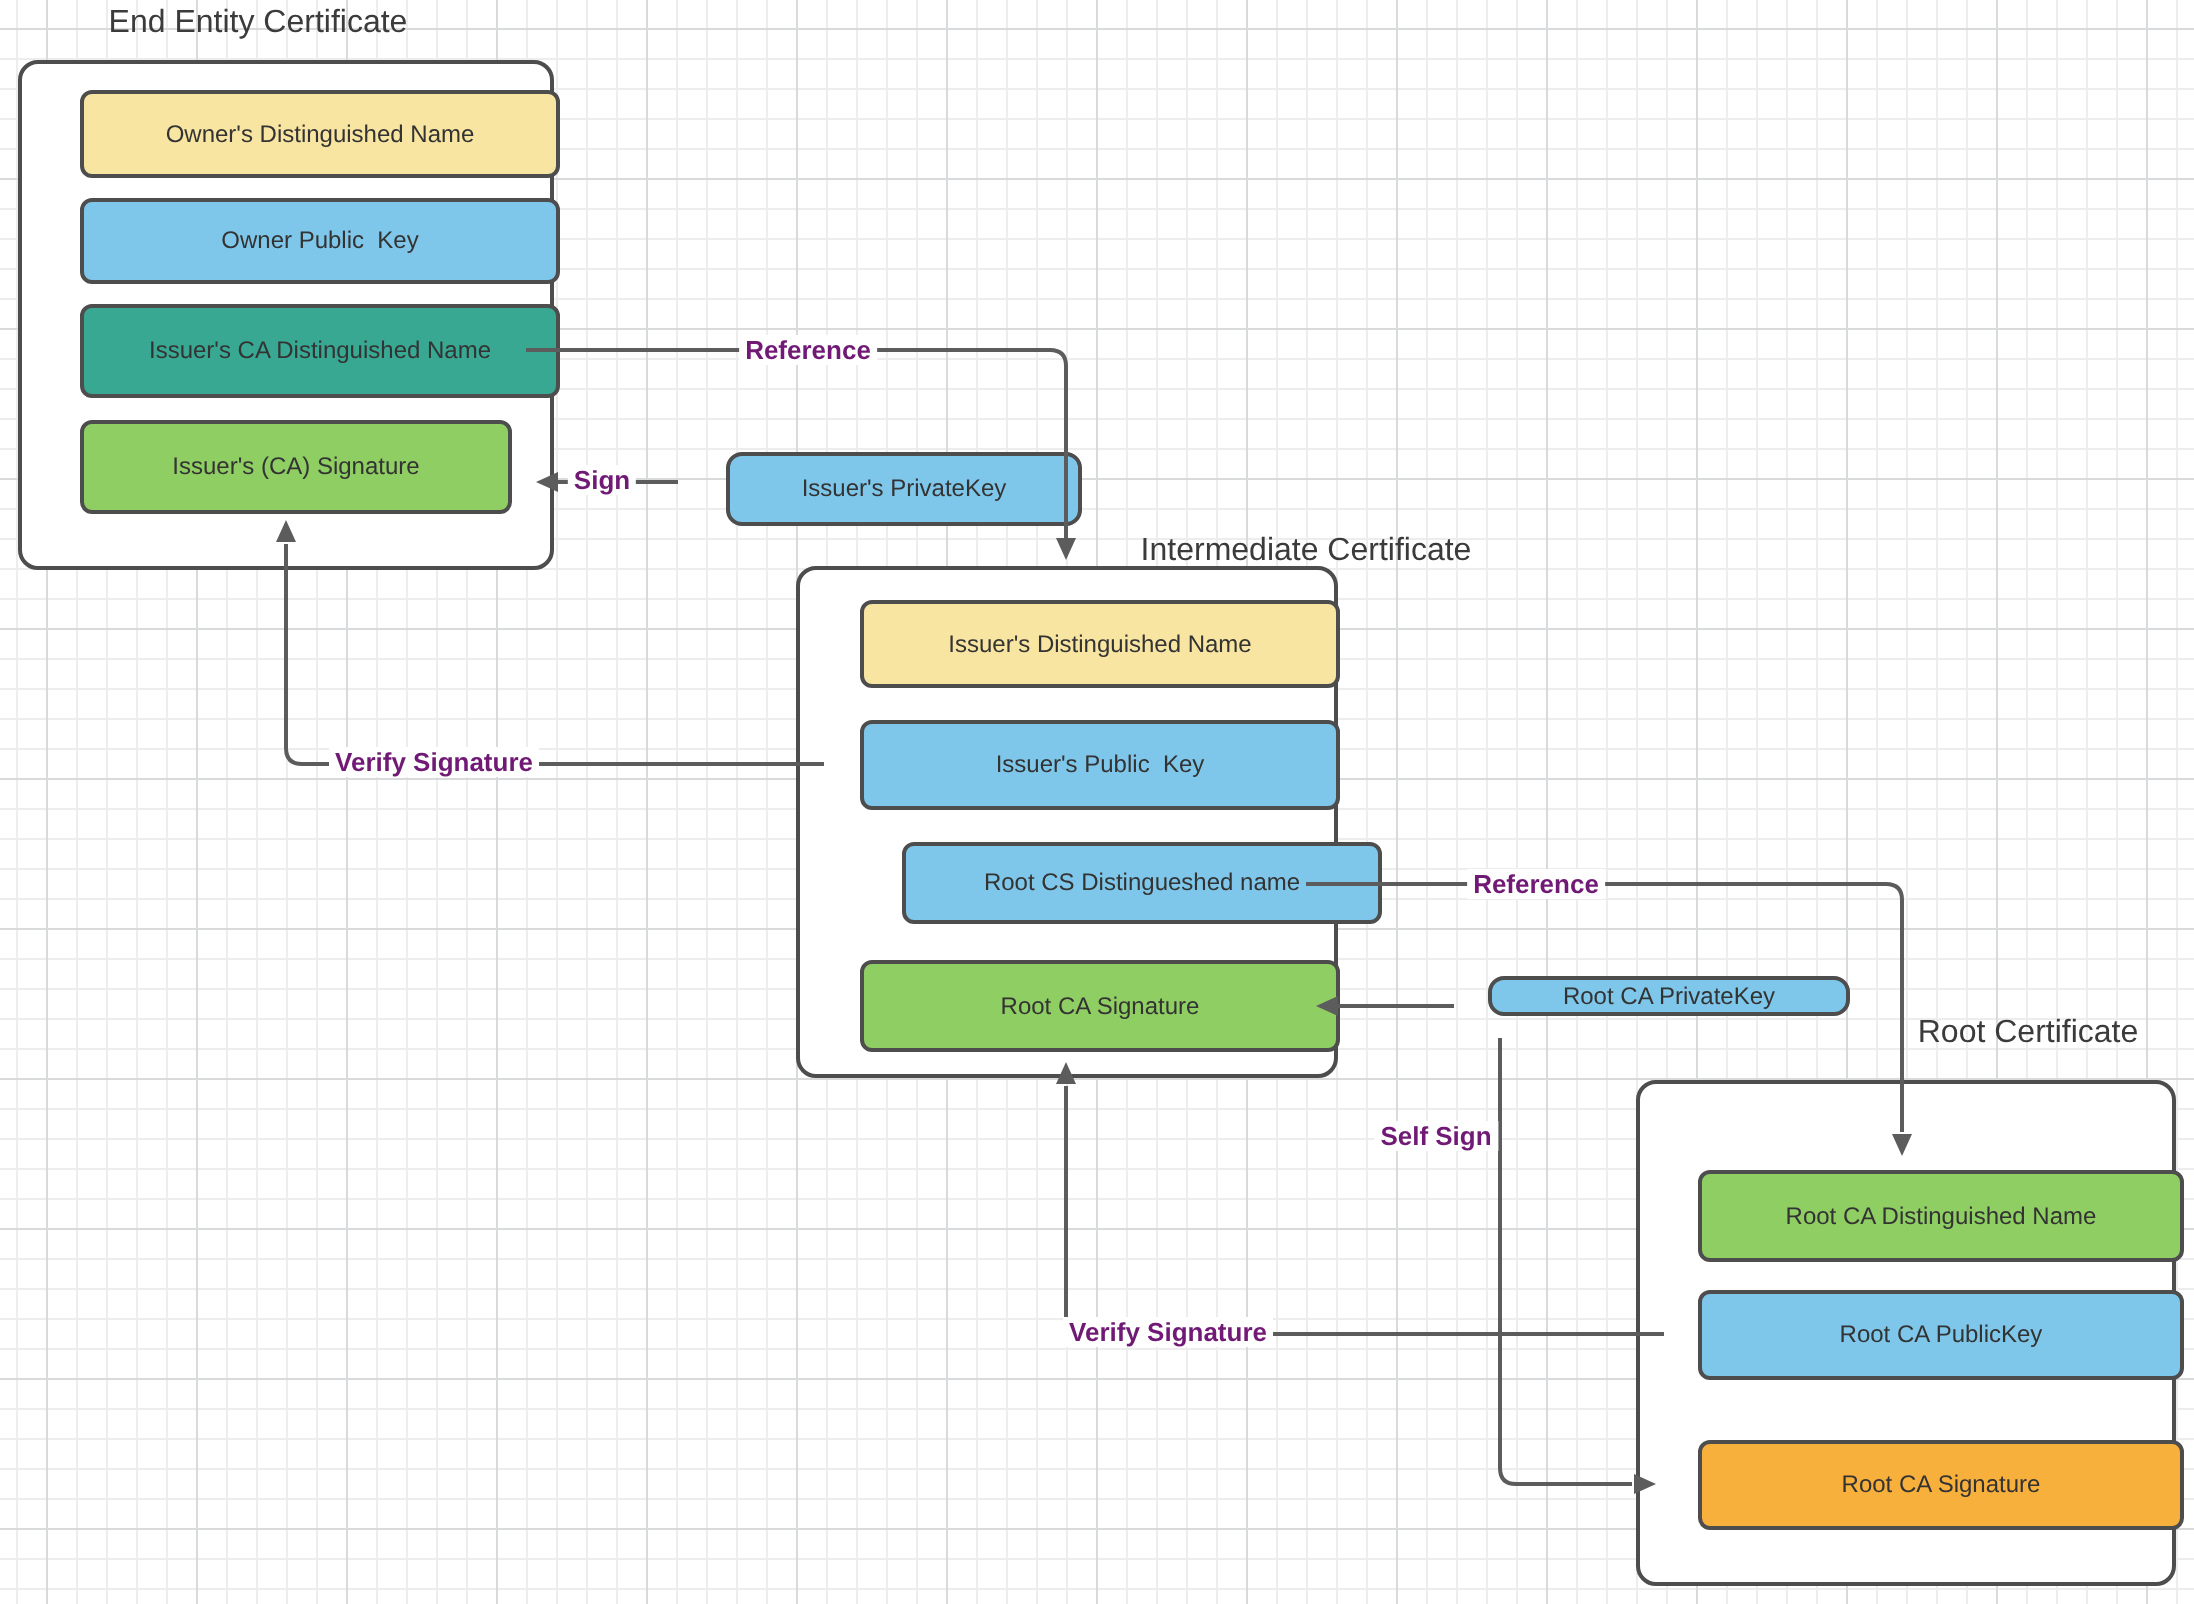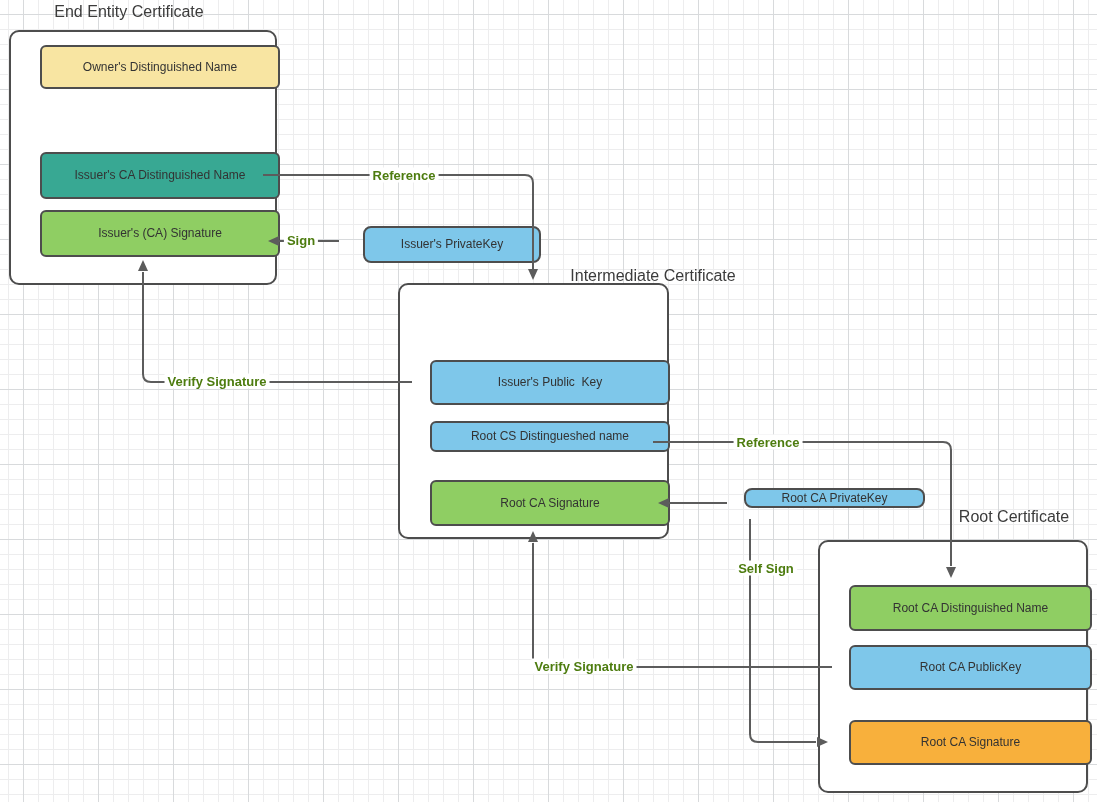--- a/index.html
+++ b/index.html
@@ -44,21 +44,21 @@
     transform:translate(-50%,-50%);
     font-size:16px;
     color:#3b3b3b;
     white-space:nowrap;
   }
   .edge-label{
     position:absolute;
     transform:translate(-50%,-50%);
     font-size:13px;
     font-weight:bold;
-    color:#4d7c0f;
+    color:#701a75;
     background:#ffffff;
     padding:0 3px;
     white-space:nowrap;
   }
   svg.edges{
     position:absolute;left:0;top:0;width:1097px;height:802px;
     pointer-events:none;
   }
   svg.edges path{
     fill:none;
@@ -72,27 +72,29 @@
   }
 </style>
 </head>
 <body>
 
 <div class="canvas">
 
   <div class="shape-title" style="left:129px;top:12px;">End Entity Certificate</div>
   <div class="container" style="left:9px;top:30px;width:268px;height:255px;"></div>
   <div class="field" style="left: 23px; top: 45px; width: 240px; height: 44px; background-color: rgb(248, 229, 162);">Owner's Distinguished Name</div>
+  <div class="field" style="left: 23px; top: 99px; width: 240px; height: 43px; background-color: rgb(126, 199, 234);">Owner Public  Key</div>
   <div class="field" style="left: 23px; top: 152px; width: 240px; height: 47px; background-color: rgb(56, 168, 147);">Issuer's CA Distinguished Name</div>
-  <div class="field" style="left: 23px; top: 210px; width: 240px; height: 47px; background-color: rgb(143, 206, 99);">Issuer's (CA) Signature</div>
+  <div class="field" style="left: 23px; top: 210px; width: 216px; height: 47px; background-color: rgb(143, 206, 99);">Issuer's (CA) Signature</div>
 
   <div class="shape-title" style="left:653px;top:260px;margin-top:16px;">Intermediate Certificate</div>
   <div class="container" style="left:398px;top:283px;width:271px;height:256px;"></div>
+  <div class="field" style="left: 413px; top: 300px; width: 240px; height: 44px; background-color: rgb(248, 229, 162);">Issuer's Distinguished Name</div>
   <div class="field" style="left: 413px; top: 360px; width: 240px; height: 45px; background-color: rgb(126, 199, 234);">Issuer's Public  Key</div>
-  <div class="field" style="left: 413px; top: 421px; width: 240px; height: 31px; background-color: rgb(126, 199, 234);">Root CS Distingueshed name</div>
+  <div class="field" style="left: 434px; top: 421px; width: 240px; height: 41px; background-color: rgb(126, 199, 234);">Root CS Distingueshed name</div>
   <div class="field" style="left: 413px; top: 480px; width: 240px; height: 46px; background-color: rgb(143, 206, 99);">Root CA Signature</div>
 
   <div class="shape-title" style="left:1014px;top:517px;">Root Certificate</div>
   <div class="container" style="left:818px;top:540px;width:270px;height:253px;"></div>
   <div class="field" style="left: 832px; top: 645px; width: 243px; height: 45px; background-color: rgb(126, 199, 234);">Root CA PublicKey</div>
   <div class="field" style="left: 832px; top: 585px; width: 243px; height: 46px; background-color: rgb(143, 206, 99);">Root CA Distinguished Name</div>
   <div class="field" style="left: 832px; top: 720px; width: 243px; height: 45px; background-color: rgb(248, 176, 60);">Root CA Signature</div>
 
   <div class="key" style="left: 346px; top: 226px; width: 178px; height: 37px; background-color: rgb(126, 199, 234);">Issuer's PrivateKey</div>
   <div class="key" style="left: 727px; top: 488px; width: 181px; height: 20px; background-color: rgb(126, 199, 234);">Root CA PrivateKey</div>
@@ -132,16 +134,16 @@
     <g>
       <path d="M 832 667 L 541 667 Q 533 667 533 659 L 533 543"></path>
       <polygon points="533,531 528,542 538,542"></polygon>
     </g>
   </svg>
 
   <div class="edge-label" style="left:404px;top:175px;">Reference</div>
   <div class="edge-label" style="left:301px;top:240px;">Sign</div>
   <div class="edge-label" style="left:217px;top:381px;">Verify Signature</div>
   <div class="edge-label" style="left:768px;top:442px;">Reference</div>
-  <div class="edge-label" style="left:766px;top:568px;">Self Sign</div>
+  <div class="edge-label" style="left:718px;top:568px;">Self Sign</div>
   <div class="edge-label" style="left:584px;top:666px;">Verify Signature</div>
 
 </div>
 
 </body></html>

